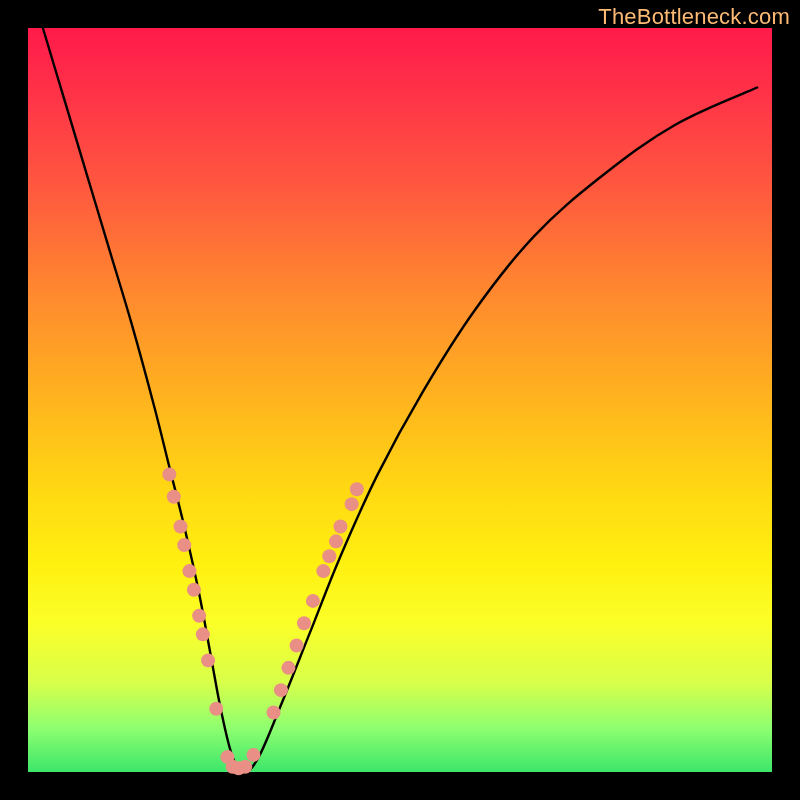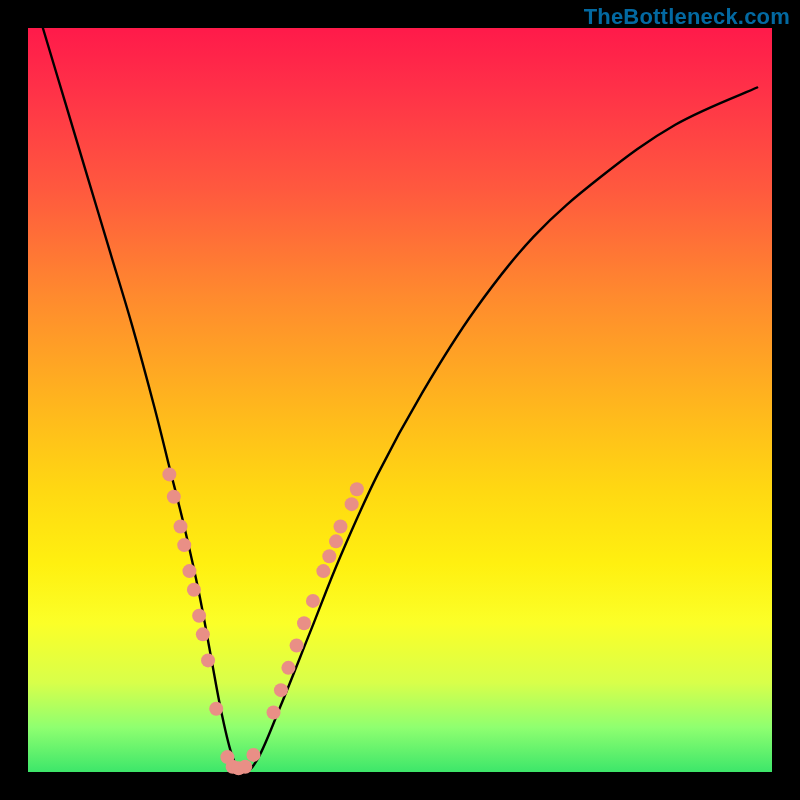--- a/index.html
+++ b/index.html
@@ -38,24 +38,24 @@
       #fbff28 80%,
       #d8ff4a 88%,
       #8fff70 94%,
       #3de66a 100%
     );
   }
   .watermark {
     position: absolute;
     top: 4px;
     right: 10px;
-    color: #0369a1;
+    color: #fdba74;
     font-size: 22px;
     letter-spacing: 0.2px;
-    font-weight: 700;
+    font-weight: 400;
     user-select: none;
   }
   svg.curve {
     position: absolute;
     left: 0;
     top: 0;
     width: 744px;
     height: 744px;
     overflow: visible;
   }

